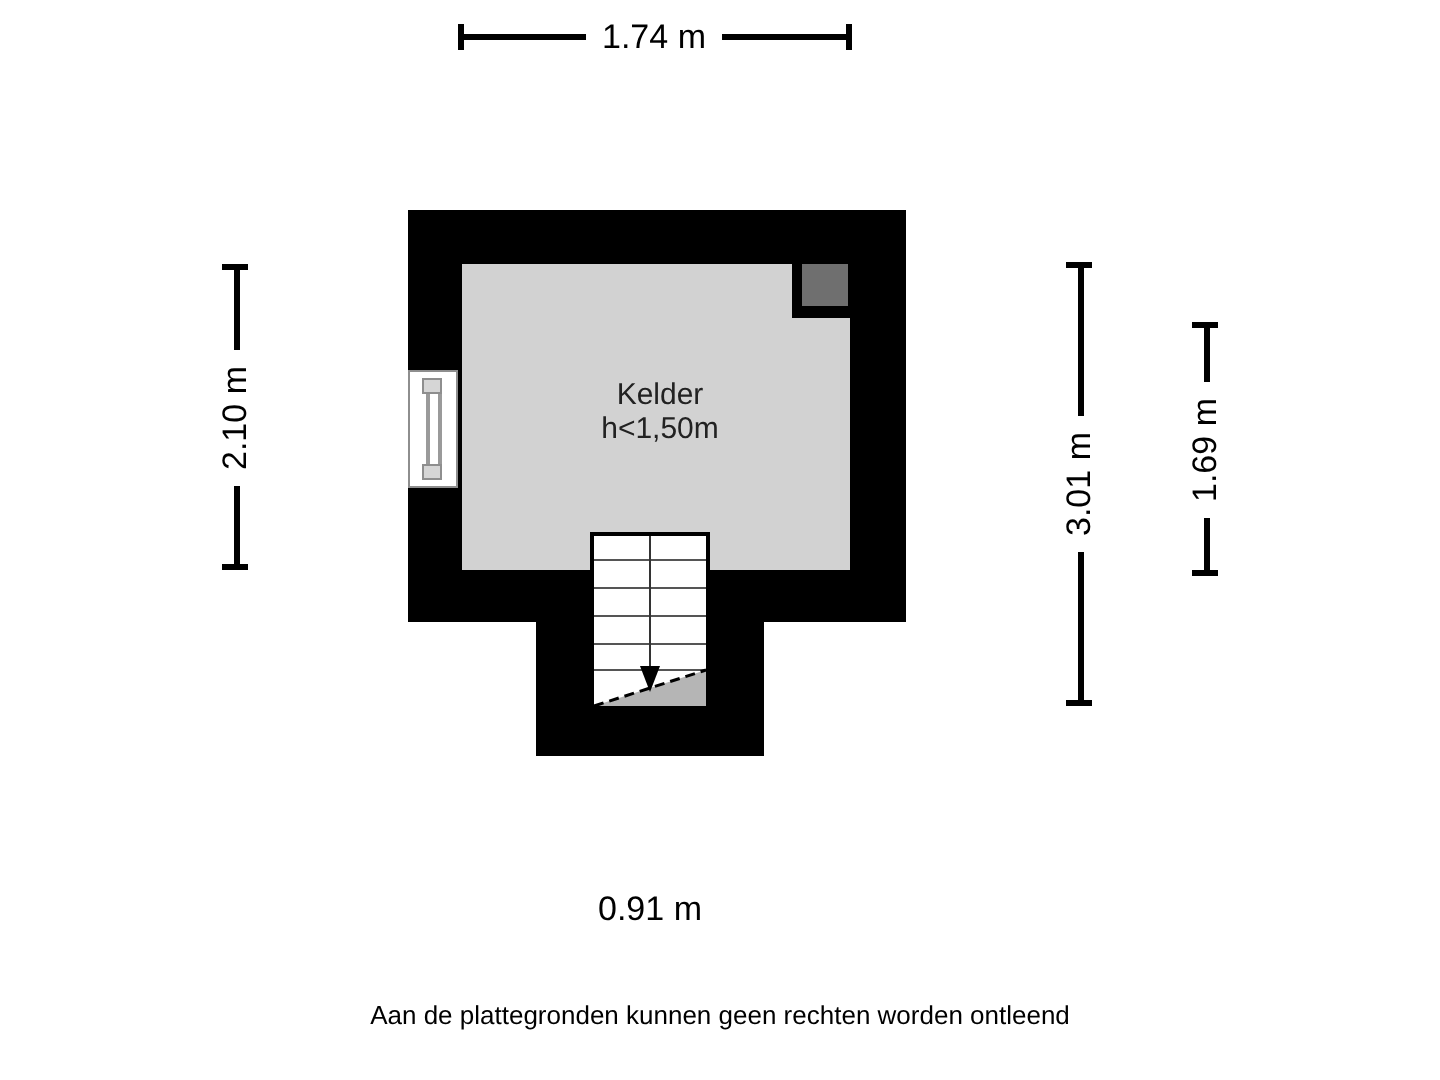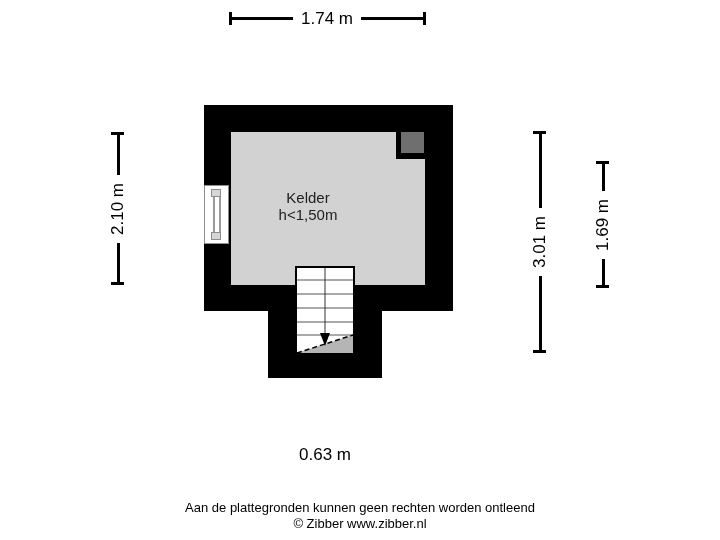--- a/index.html
+++ b/index.html
@@ -38,21 +38,21 @@
   .dim-line-h { height:3px; background:#000; }
   .dim-line-v { width:3px; background:#000; }
   .tick-v { width:3px; height:13px; background:#000; }
   .tick-h { width:13px; height:3px; background:#000; }
   .dim-label { position:absolute; background:#fff; border-radius:8px; padding:2px 8px;
     font-size:17px; line-height:20px; color:#000; white-space:nowrap;
     transform:translate(-50%,-50%); }
   .dim-label.rot { transform:translate(-50%,-50%) rotate(-90deg); }
 
   
-  #room-label { left:308px; top:206px; transform:translate(-50%,-50%);
+  #room-label { left:330px; top:206px; transform:translate(-50%,-50%);
     text-align:center; font-size:15px; line-height:17px; color:#222; white-space:nowrap; }
 
   
   #footer { left:0; width:720px; top:500px; text-align:center; font-size:13px; line-height:16px; }
 </style>
 </head>
 <body>
 
 <div class="abs" id="outer-wall"></div>
 <div class="abs" id="stair-bay-wall"></div>
@@ -96,23 +96,22 @@
 <div class="abs dim-line-v" style="left:539px; top:132px; height:221px;"></div>
 <div class="abs tick-h" style="left:533px; top:131px;"></div>
 <div class="abs tick-h" style="left:533px; top:350px;"></div>
 <div class="dim-label rot" style="left:540px; top:242px;">3.01 m</div>
 
 <div class="abs dim-line-v" style="left:602px; top:162px; height:126px;"></div>
 <div class="abs tick-h" style="left:596px; top:161px;"></div>
 <div class="abs tick-h" style="left:596px; top:285px;"></div>
 <div class="dim-label rot" style="left:603px; top:225px;">1.69 m</div>
 
-<div class="dim-label" style="left:325px; top:455px;">0.63 m</div>
+<div class="dim-label" style="left:325px; top:455px;">0.91 m</div>
 
 <div class="abs" id="room-label">
   <div>Kelder</div>
   <div>h&lt;1,50m</div>
 </div>
 
 <div class="abs" id="footer">
   <div>Aan de plattegronden kunnen geen rechten worden ontleend</div>
-  <div>© Zibber www.zibber.nl</div>
 </div>
 
 </body></html>

